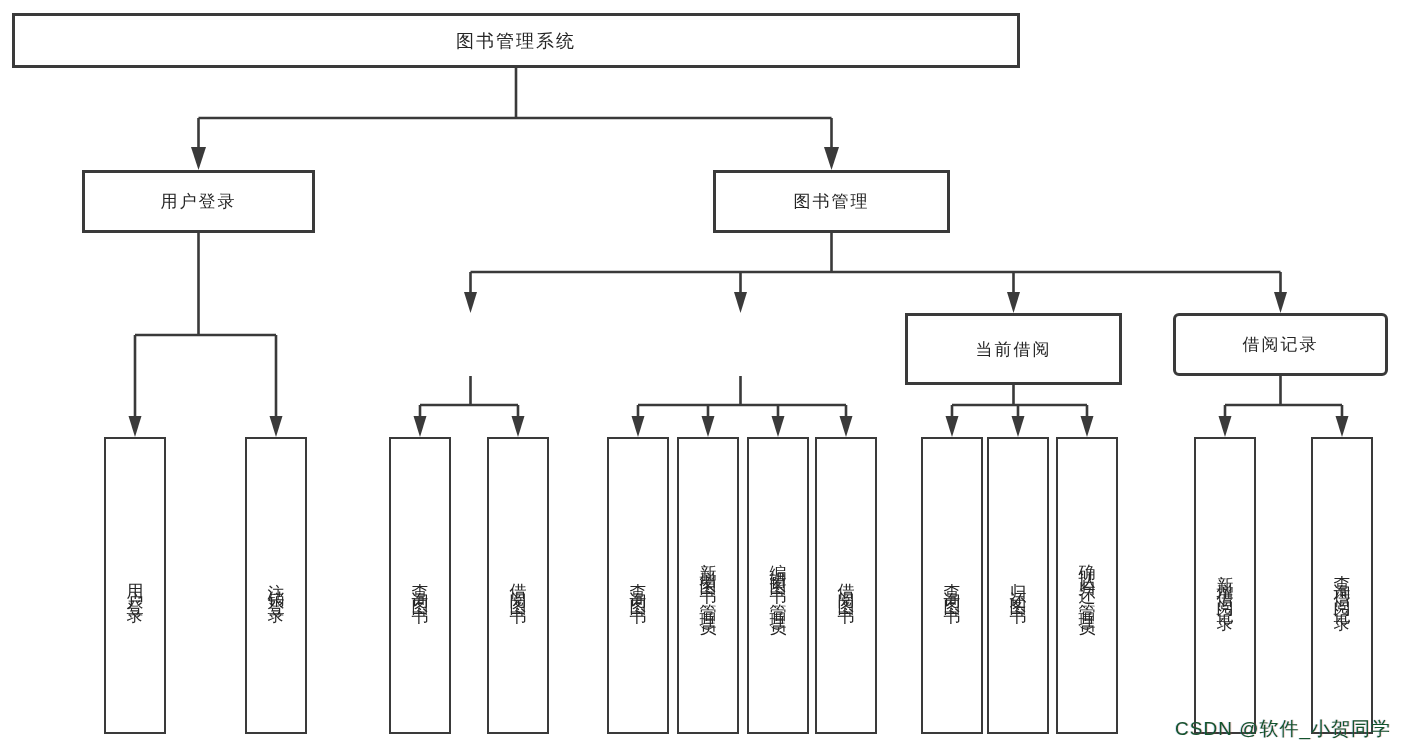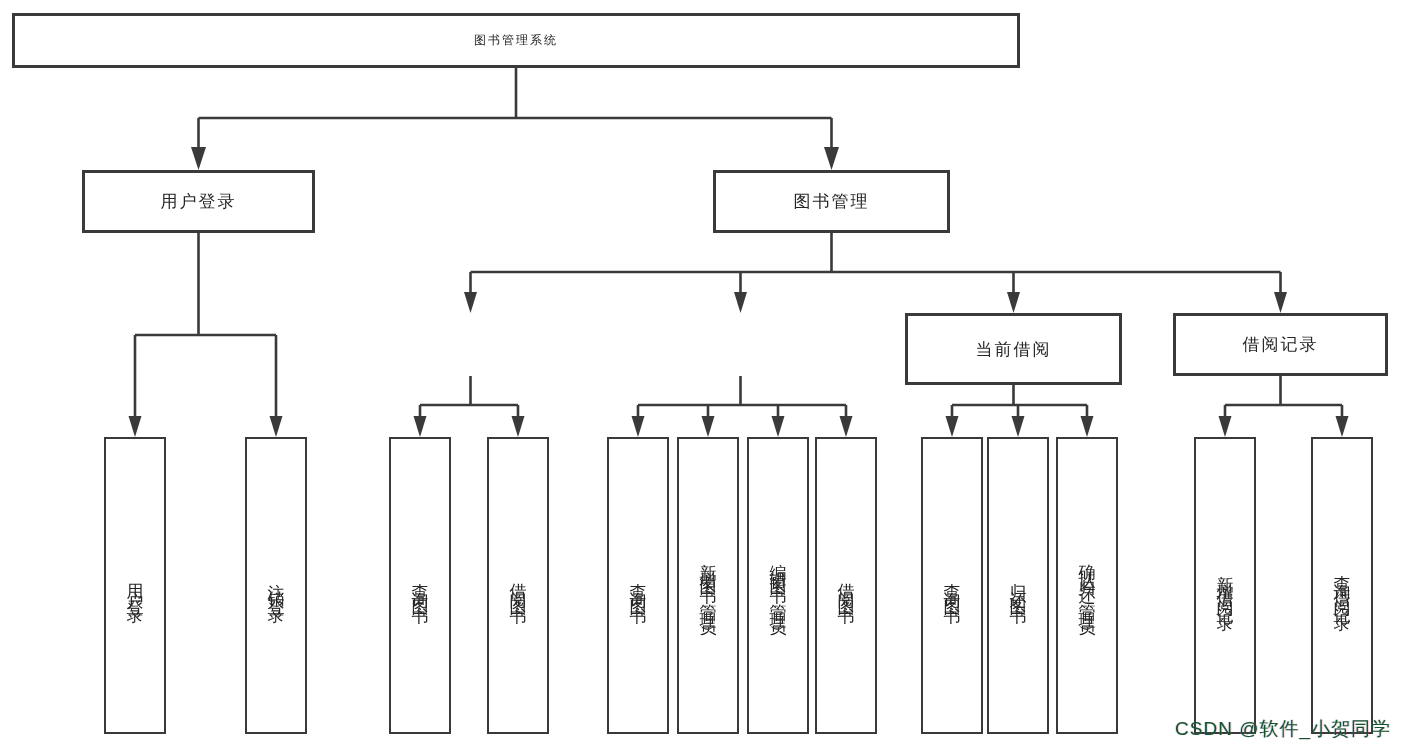--- a/index.html
+++ b/index.html
@@ -30,21 +30,21 @@
     border: 3px solid #3a3a3a;
     display: flex;
     align-items: center;
     justify-content: center;
     color: #252525;
     font-size: 17px;
     letter-spacing: 2px;
     z-index: 2;
   }
   .node.root-node {
-    font-size: 12px;
+    font-size: 18px;
   }
   .node.leaf-node {
     border-width: 2.5px;
   }
   .vtext {
     writing-mode: vertical-rl;
     text-orientation: mixed;
     letter-spacing: 8px;
     line-height: 1;
     font-size: 17px;
@@ -107,21 +107,21 @@
   <div class="node" style="left:82px; top:170px; width:233px; height:63px;">
     <span>用户登录</span>
   </div>
   <div class="node" style="left:713px; top:170px; width:237px; height:63px;">
     <span>图书管理</span>
   </div>
 
   <div class="node" style="left:905px; top:313px; width:217px; height:72px;justify-content:center;">
     <span>当前借阅</span>
   </div>
-  <div class="node" style="left:1173px; top:313px; width:215px; height:63px;">
+  <div class="node" style="left:1173px; top:313px; width:215px; height:63px;border-radius:6px;">
     <span>借阅记录</span>
   </div>
 
   <div class="node leaf-node" style="left:104px; top:437px; width:62px; height:297px;">
     <span class="vtext">用户登录</span>
   </div>
   <div class="node leaf-node" style="left:245px; top:437px; width:62px; height:297px;">
     <span class="vtext">注销登录</span>
   </div>
 

